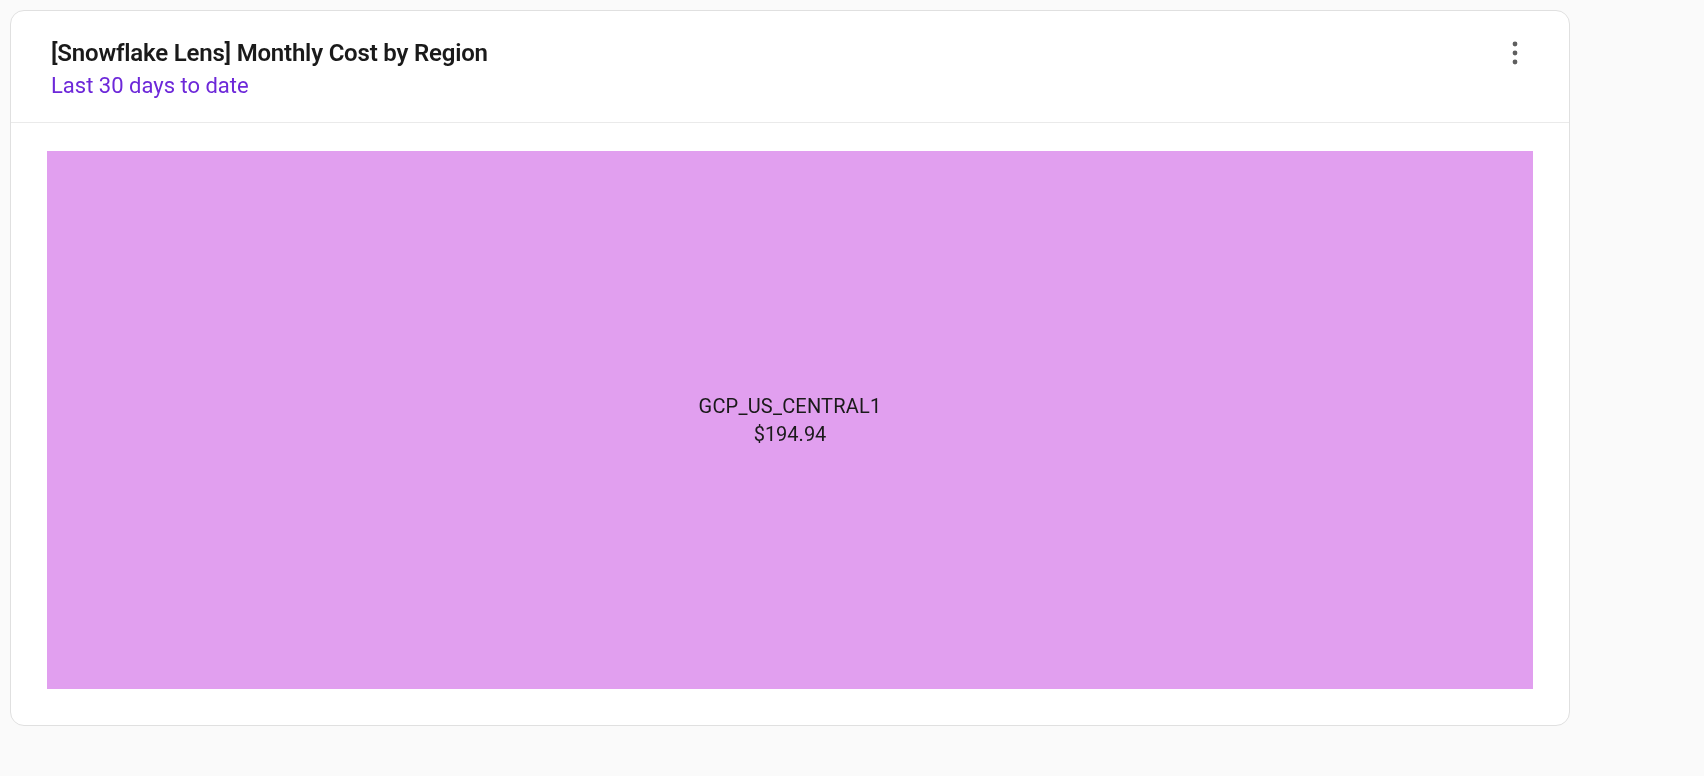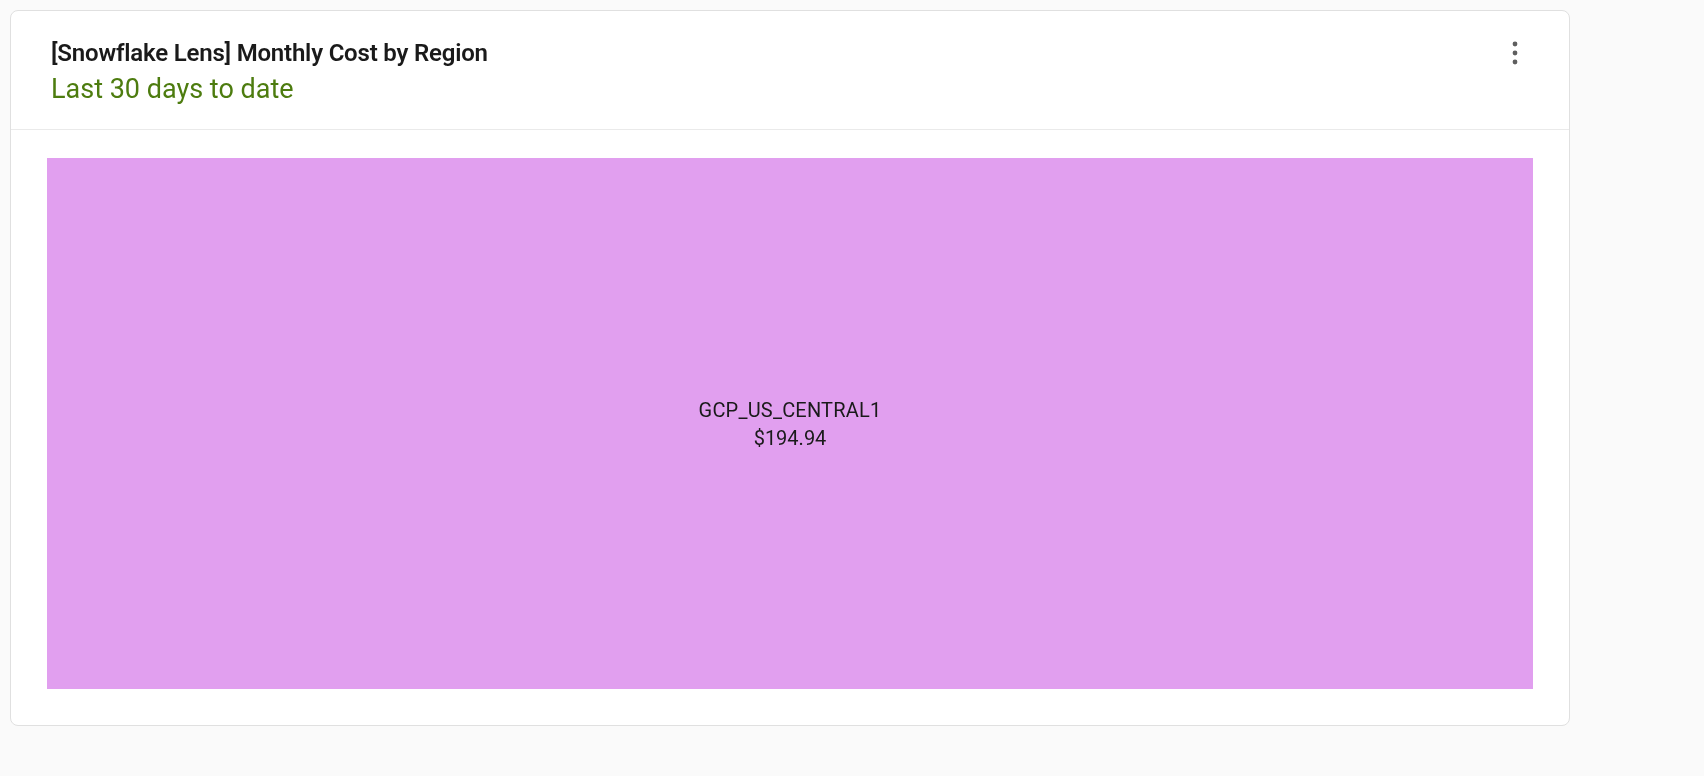--- a/index.html
+++ b/index.html
@@ -10,21 +10,21 @@
     body {
       font-family: -apple-system, BlinkMacSystemFont, "Segoe UI", Roboto, "Helvetica Neue", Arial, sans-serif;
       background: #fafafa;
       padding: 10px;
     }
     .card {
       width: 1560px;
       height: 716px;
       background: #ffffff;
       border: 1px solid #e0e0e0;
-      border-radius: 8px;
+      border-radius: 14px;
       overflow: hidden;
       display: flex;
       flex-direction: column;
     }
     .card-header {
       padding: 28px 40px 24px 40px;
       border-bottom: 1px solid #eaeaea;
       display: flex;
       justify-content: space-between;
       align-items: flex-start;
@@ -34,23 +34,23 @@
       flex-direction: column;
       gap: 6px;
     }
     .card-title {
       font-size: 24px;
       font-weight: 600;
       color: #1a1a1a;
       letter-spacing: -0.2px;
     }
     .card-subtitle {
-      font-size: 27px;
+      font-size: 22px;
       font-weight: 400;
-      color: #4d7c0f;
+      color: #6d28d9;
     }
     .kebab {
       width: 28px;
       height: 28px;
       display: flex;
       align-items: center;
       justify-content: center;
       cursor: pointer;
       border-radius: 50%;
     }

